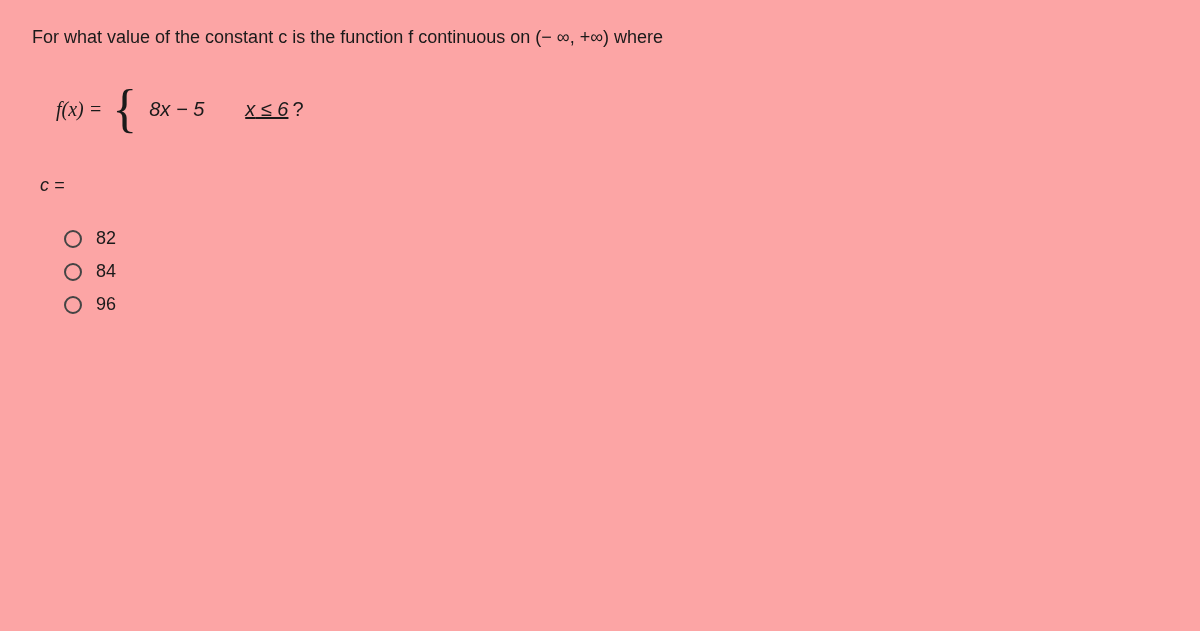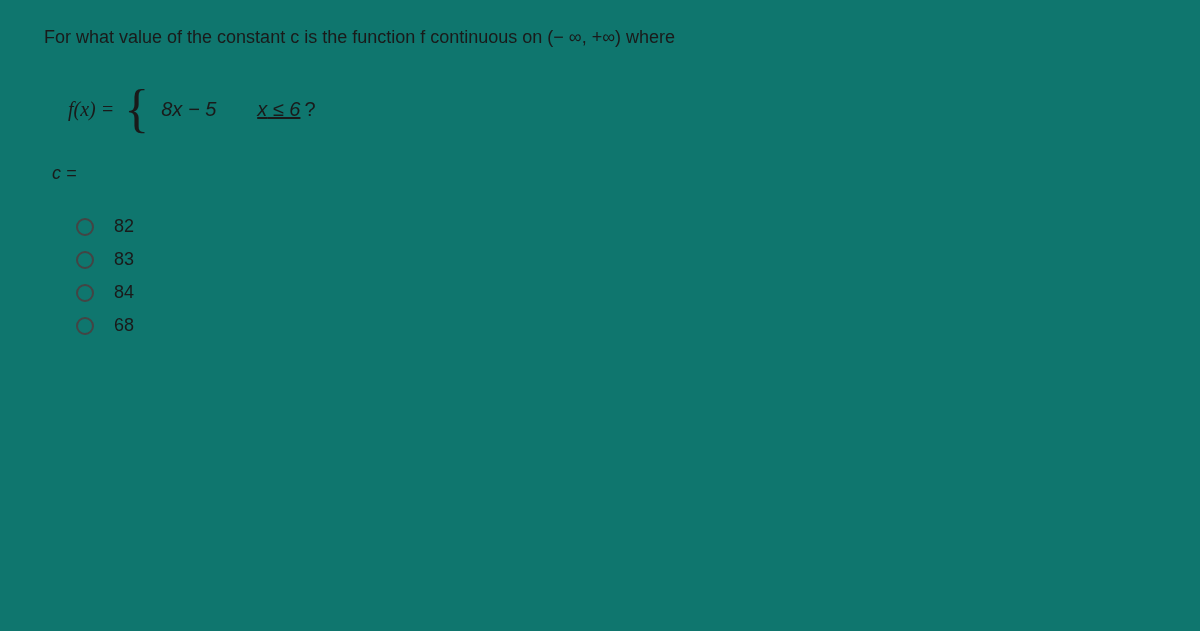--- a/index.html
+++ b/index.html
@@ -13,38 +13,38 @@
       height: 631px;
       background-color: #e8e8e8;
       font-family: 'Times New Roman', Times, serif;
       overflow: hidden;
       position: relative;
     }
 
     .page {
       width: 100%;
       height: 100%;
-      background-color: #0f766e;
-      padding: 24px 44px;
+      background-color: #fca5a5;
+      padding: 24px 32px;
     }
 
     .problem-statement {
       font-size: 18px;
       font-weight: 400;
       color: #1a1a1a;
       margin-bottom: 32px;
       line-height: 1.5;
       font-family: Arial, sans-serif;
     }
 
     .function-definition {
       display: flex;
       align-items: center;
       margin-left: 24px;
-      margin-bottom: 28px;
+      margin-bottom: 40px;
       font-size: 20px;
       color: #1a1a1a;
     }
 
     .f-x {
       font-style: italic;
       margin-right: 10px;
       font-size: 20px;
     }
 
@@ -98,21 +98,21 @@
     .choices {
       display: flex;
       flex-direction: column;
       gap: 12px;
       margin-left: 32px;
     }
 
     .choice {
       display: flex;
       align-items: center;
-      gap: 20px;
+      gap: 14px;
       font-size: 18px;
       color: #1a1a1a;
       cursor: pointer;
       font-family: Arial, sans-serif;
     }
 
     .radio-circle {
       width: 18px;
       height: 18px;
       border: 2px solid #444;
@@ -155,25 +155,21 @@
     <span>c =</span>
   </div>
 
   <div class="choices">
     <label class="choice">
       <span class="radio-circle"></span>
       <span>82</span>
     </label>
     <label class="choice">
       <span class="radio-circle"></span>
-      <span>83</span>
-    </label>
-    <label class="choice">
-      <span class="radio-circle"></span>
       <span>84</span>
     </label>
     <label class="choice">
       <span class="radio-circle"></span>
-      <span>68</span>
+      <span>96</span>
     </label>
   </div>
 
 </div>
 
 </body></html>

